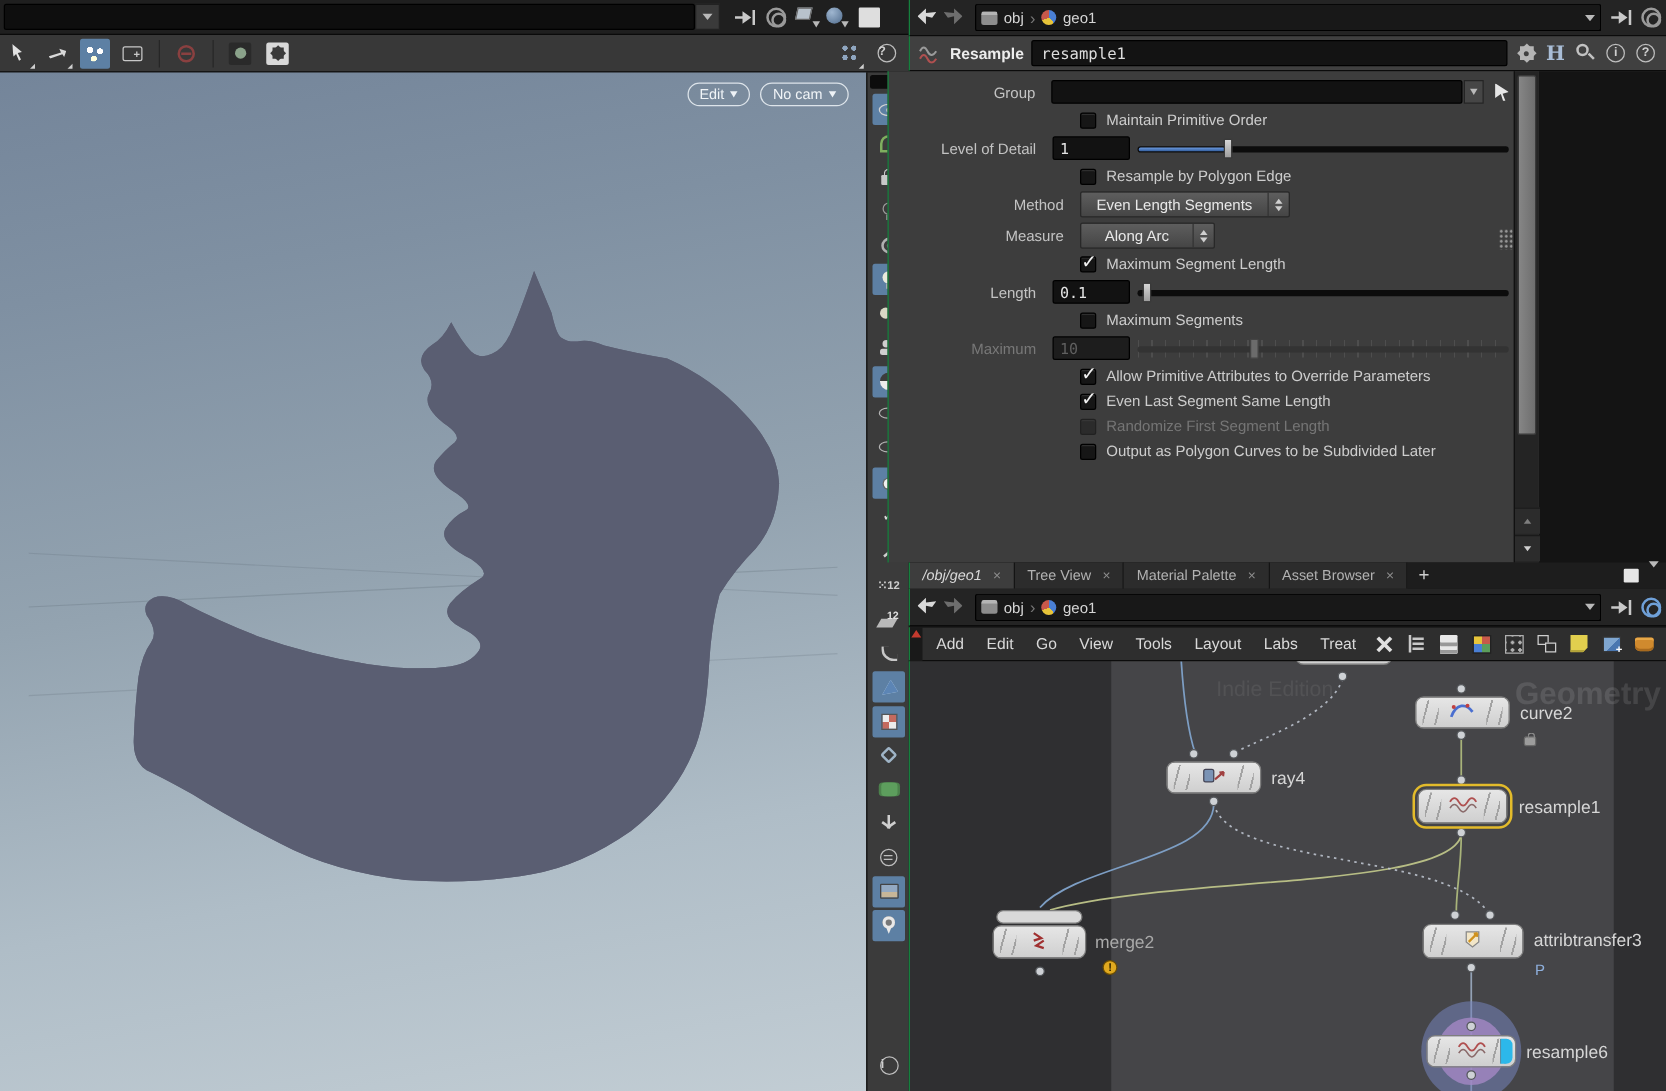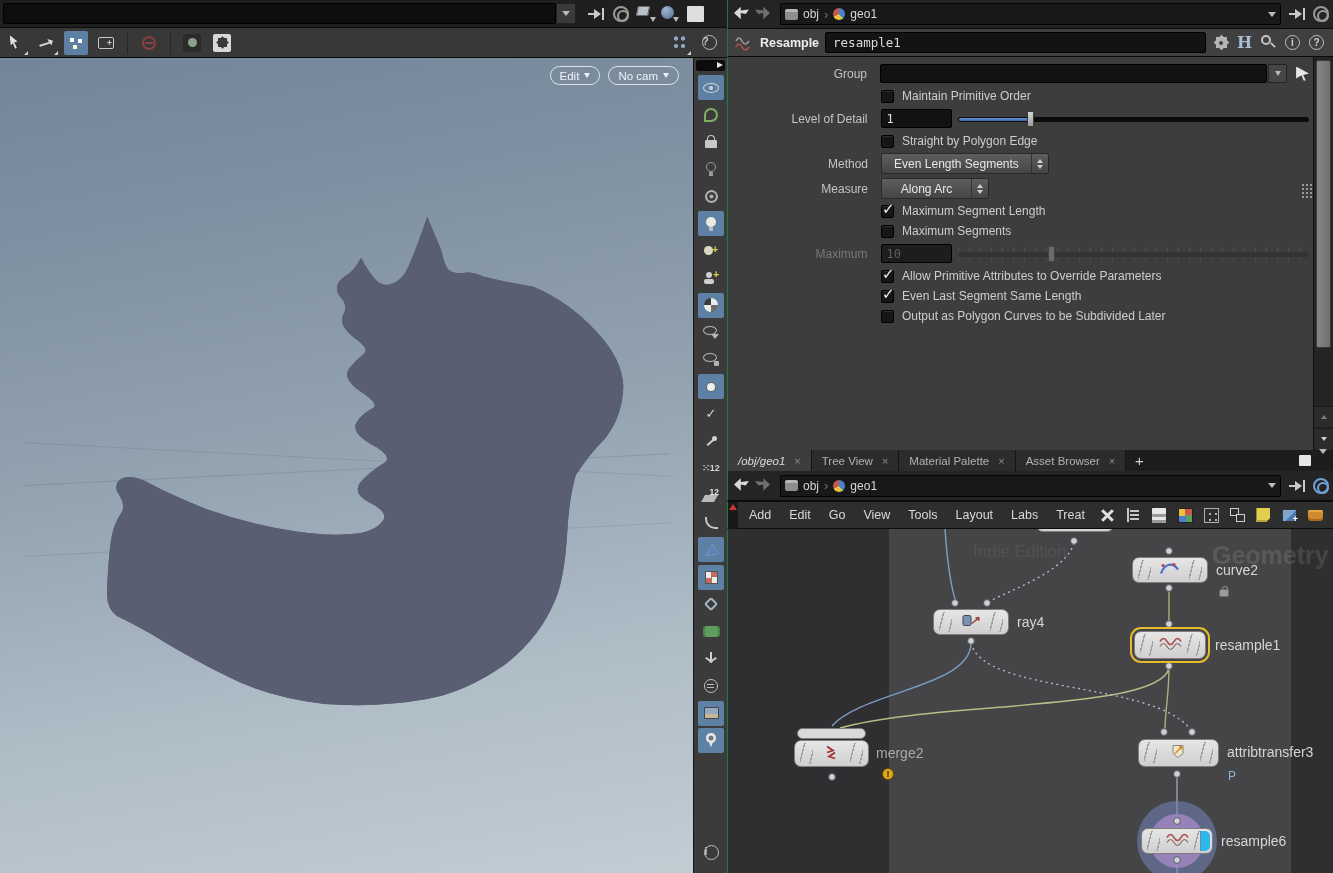--- a/index.html
+++ b/index.html
@@ -64,21 +64,21 @@
   .gear8 i { position:absolute; inset:1px; background:#b5b5b5; }
   .gear8 i.r { transform:rotate(45deg); }
   .gear8 em { position:absolute; left:4.5px; top:4.5px; width:4px; height:4px; background:#404040; border-radius:50%; z-index:2; }
   .hlogo { font-family:"DejaVu Serif",serif; font-weight:bold; font-size:16px; color:#a9bdd6; line-height:1; }
   .mag { position:relative; width:15px; height:15px; }
   .mag i { position:absolute; left:0; top:0; width:10px; height:10px; border:2px solid #c2c2c2; border-radius:50%; }
   .mag em { position:absolute; left:9px; top:9px; width:6px; height:2px; background:#c2c2c2; transform:rotate(45deg); }
   .circ-letter { width:15px; height:15px; border:1.5px solid #bdbdbd; border-radius:50%; color:#cfcfcf; font-size:10px; font-weight:bold; display:flex; align-items:center; justify-content:center; font-style:normal; }
 
   
-  .rp-params { left:727px; top:57px; width:606px; height:393px; background:#3d3d3d; padding-top:4px; }
+  .rp-params { left:710px; top:57px; width:521px; height:393px; background:#3d3d3d; padding-top:4px; }
   .prow { display:flex; align-items:center; height:25px; padding-right:24px; }
   .prow.cbrow { height:20px; }
   .plabel { width:140px; text-align:right; margin-right:13px; color:#c3c3c3; font-size:12px; white-space:nowrap; }
   .prow.dis .plabel { color:#787878; }
   .pfield { width:72px; height:19px; background:#121212; border:1px solid #000; border-radius:2px; color:#e4e4e4; font-family:"DejaVu Sans Mono",monospace; font-size:12px; display:flex; align-items:center; padding:0 5px; }
   .pfield.wide { width:390px; }
   .prow.dis .pfield { color:#5f5f5f; background:#1d1d1d; }
   .minimenu { width:19px; height:19px; background:#464646; border:1px solid #242424; display:flex; align-items:center; justify-content:center; margin-left:1px; }
   .oparrow { width:13px; height:14px; clip-path:polygon(0 0,100% 50%,55% 60%,75% 100%,58% 100%,42% 62%,0 85%); background:#e6e6e6; margin-left:9px; }
   .sliderwrap { position:relative; width:352px; height:16px; margin-left:6px; }
@@ -455,21 +455,21 @@
         <div class="pfield">1</div>
         <div class="sliderwrap">
           <div class="strack"></div>
           <div class="sfill" style="width: 69px;"></div>
           <div class="shandle" style="left: 69px;"></div>
         </div>
       </div>
       <div class="prow cbrow">
         <div class="plabel"></div>
         <div class="cbx"></div>
-        <div class="cblabel">Straight by Polygon Edge</div>
+        <div class="cblabel">Resample by Polygon Edge</div>
       </div>
       <div class="prow">
         <div class="plabel">Method</div>
         <div class="pmenu" style="width: 168px;">
           <span class="mtext">Even Length Segments</span>
           <span class="spin">
             <span class="tri-u"></span>
             <span class="tri-d"></span>
           </span>
         </div>
@@ -484,20 +484,28 @@
           </span>
         </div>
       </div>
       <div class="prow cbrow">
         <div class="plabel"></div>
         <div class="cbx">
           <span class="chk">✓</span>
         </div>
         <div class="cblabel">Maximum Segment Length</div>
       </div>
+      <div class="prow">
+        <div class="plabel">Length</div>
+        <div class="pfield">0.1</div>
+        <div class="sliderwrap">
+          <div class="strack"></div>
+          <div class="shandle" style="left: 4px;"></div>
+        </div>
+      </div>
       <div class="prow cbrow">
         <div class="plabel"></div>
         <div class="cbx"></div>
         <div class="cblabel">Maximum Segments</div>
       </div>
       <div class="prow dis">
         <div class="plabel">Maximum</div>
         <div class="pfield">10</div>
         <div class="sliderwrap">
           <div class="sticks"></div>
@@ -511,20 +519,25 @@
           <span class="chk">✓</span>
         </div>
         <div class="cblabel">Allow Primitive Attributes to Override Parameters</div>
       </div>
       <div class="prow cbrow">
         <div class="plabel"></div>
         <div class="cbx">
           <span class="chk">✓</span>
         </div>
         <div class="cblabel">Even Last Segment Same Length</div>
+      </div>
+      <div class="prow cbrow dis">
+        <div class="plabel"></div>
+        <div class="cbx"></div>
+        <div class="cblabel">Randomize First Segment Length</div>
       </div>
       <div class="prow cbrow">
         <div class="plabel"></div>
         <div class="cbx"></div>
         <div class="cblabel">Output as Polygon Curves to be Subdivided Later</div>
       </div>
       <div class="pscroll">
       <div class="pthumb"></div>
       <div class="psbtn" style="top:349px">
           <span class="tri-u" style="opacity:.5"></span>

